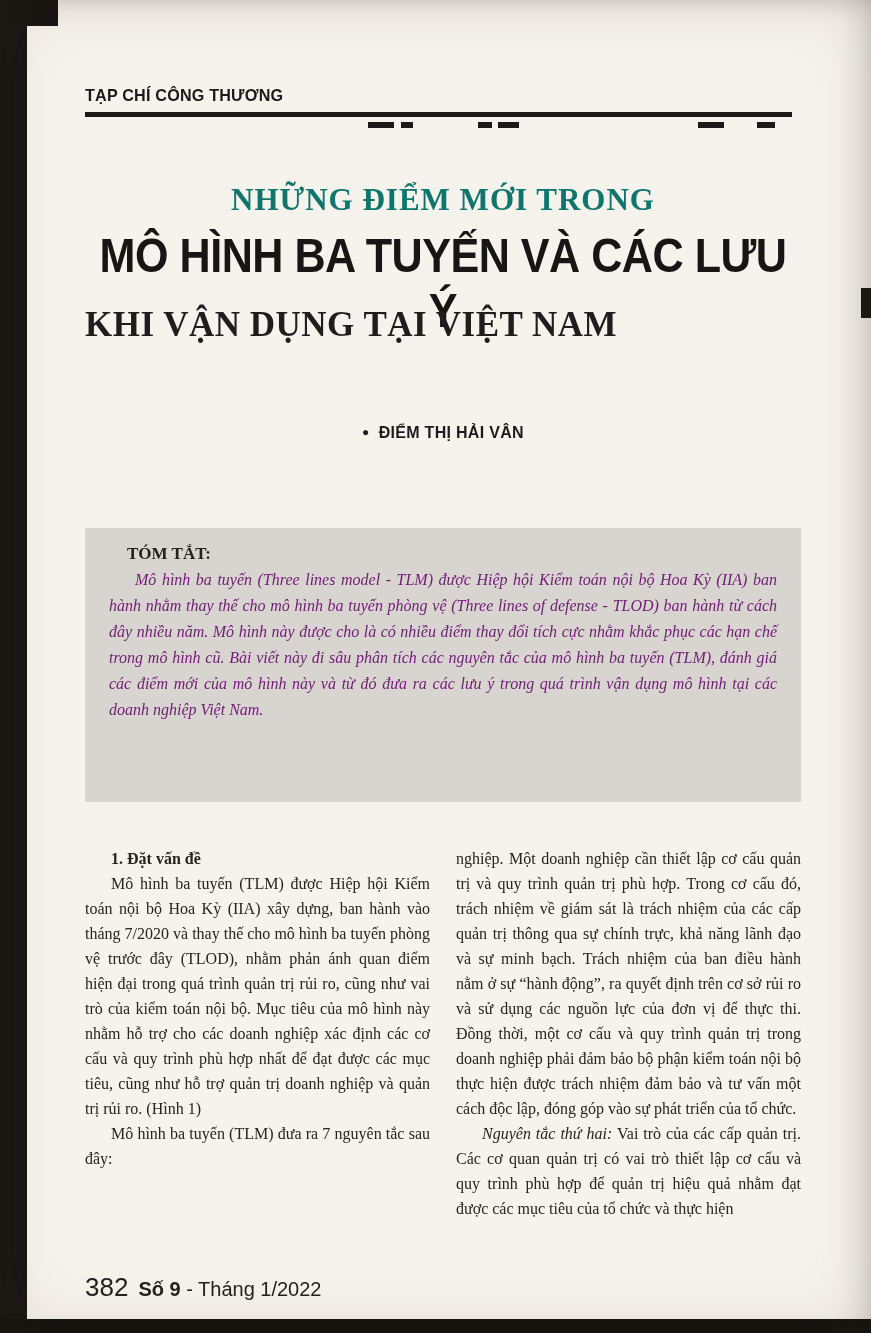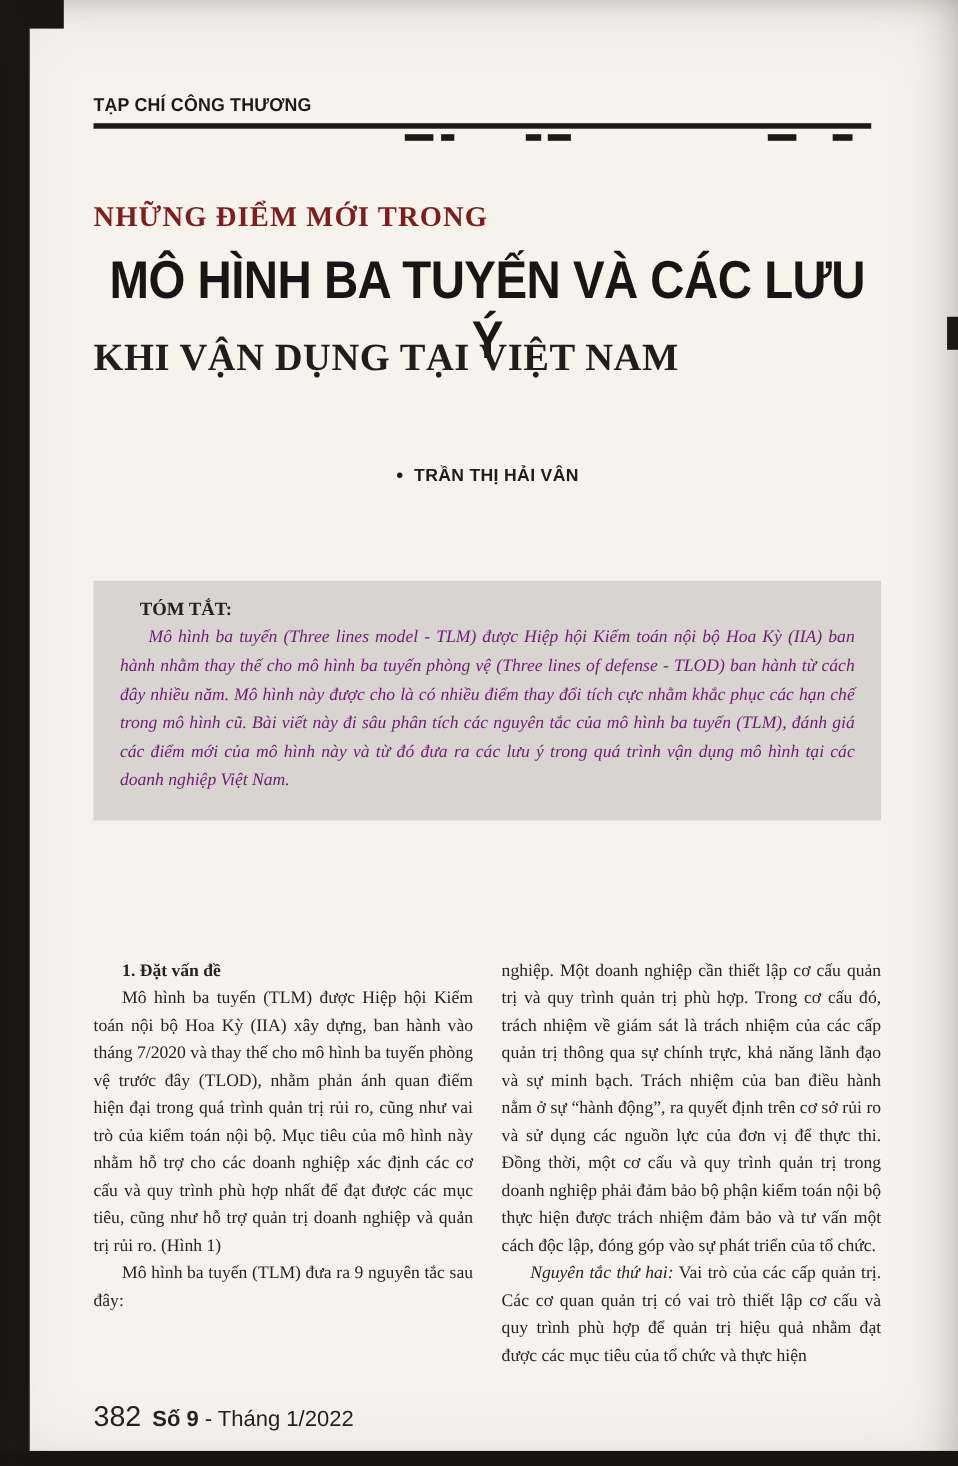--- a/index.html
+++ b/index.html
@@ -23,22 +23,22 @@
   .masthead-title {
     position:absolute; left:85px; top:86px;
     font-family:"Liberation Sans", sans-serif; font-weight:700; font-size:17px;
     letter-spacing:.2px; transform:scaleX(.95); transform-origin:left; color:#1c1a18;
   }
   .masthead-rule { position:absolute; left:85px; top:112px; width:707px; height:5px; background:#1c1a18; }
   .dash { position:absolute; top:122px; height:6px; background:#1c1a18; }
 
   
   .title-line1 {
-    position:absolute; top:182px; left:85px; width:716px; text-align:left;
-    font-size:26px; font-weight:700; letter-spacing:1px; color:#7f1d1d;
+    position:absolute; top:182px; left:85px; width:716px; text-align:center;
+    font-size:31px; font-weight:700; letter-spacing:1px; color:#0f766e;
   }
   .title-line2 {
     position:absolute; top:233px; left:85px; width:716px; text-align:center;
     font-family:"Liberation Sans", sans-serif; font-size:44px; font-weight:700;
     letter-spacing:-.5px; color:#181614; transform:scale(.98,1.1);
   }
   .title-line3 {
     position:absolute; top:305px; left:85px; width:716px; text-align:left;
     font-size:35px; font-weight:700; letter-spacing:.5px; color:#201e1c;
   }
@@ -46,30 +46,30 @@
   
   .author-line {
     position:absolute; top:424px; left:85px; width:716px; text-align:center;
     font-family:"Liberation Sans", sans-serif; font-weight:700; font-size:16px;
     letter-spacing:.3px; color:#1e1c1a;
   }
   .author-bullet { font-size:12px; vertical-align:2px; margin-right:9px; }
 
   
   .abstract-box {
-    position:absolute; left:85px; top:528px; width:716px; height:218px;
+    position:absolute; left:85px; top:528px; width:716px; height:274px;
     background:#d8d5d0; padding:16px 24px 0 24px;
   }
   .abstract-label { font-weight:700; font-size:17px; text-indent:18px; margin-bottom:3px; color:#23211e; }
   .abstract-body  { font-size:16px; line-height:26px; text-align:justify; text-indent:26px; color:#701a75;font-style:italic; }
   .abstract-keywords { font-size:16px; line-height:26px; text-indent:26px; margin-top:2px; color:#2a2825; }
   .kw-label { font-weight:700; }
 
   
-  .columns { position:absolute; left:85px; top:846px; width:716px; display:flex; gap:26px;margin-top:24px; }
+  .columns { position:absolute; left:85px; top:846px; width:716px; display:flex; gap:26px; }
   .col { width:345px; font-size:16px; line-height:25px; text-align:justify; color:#262421; }
   .col p, .col h3 { margin:0; }
   .col h3 { font-size:16px; font-weight:700; line-height:25px; }
   .indent, .col h3 { text-indent:26px; }
   .lead-bold { font-weight:700; }
   .lead-italic { font-style:italic; }
 
   
   .page-footer {
     position:absolute; left:85px; top:1272px;
@@ -99,33 +99,33 @@
     <div class="dash" style="left:757px;width:18px;"></div>
   </header>
 
   <section>
     <div class="title-line1">NHỮNG ĐIỂM MỚI TRONG</div>
     <div class="title-line2">MÔ HÌNH BA TUYẾN VÀ CÁC LƯU Ý</div>
     <div class="title-line3">KHI VẬN DỤNG TẠI VIỆT NAM</div>
   </section>
 
   <div class="author-line">
-    <span class="author-bullet">●</span><span class="author-name">TRẦN THỊ HẢI VÂN</span>
+    <span class="author-bullet">●</span><span class="author-name">ĐIỂM THỊ HẢI VÂN</span>
   </div>
 
   <section class="abstract-box">
     <p class="abstract-label">TÓM TẮT:</p>
     <p class="abstract-body">Mô hình ba tuyến (Three lines model - TLM) được Hiệp hội Kiểm toán nội bộ Hoa Kỳ (IIA) ban hành nhằm thay thế cho mô hình ba tuyến phòng vệ (Three lines of defense - TLOD) ban hành từ cách đây nhiều năm. Mô hình này được cho là có nhiều điểm thay đổi tích cực nhằm khắc phục các hạn chế trong mô hình cũ. Bài viết này đi sâu phân tích các nguyên tắc của mô hình ba tuyến (TLM), đánh giá các điểm mới của mô hình này và từ đó đưa ra các lưu ý trong quá trình vận dụng mô hình tại các doanh nghiệp Việt Nam.</p>
   </section>
 
   <section class="columns">
     <div class="col">
       <h3>1. Đặt vấn đề</h3>
       <p class="indent">Mô hình ba tuyến (TLM) được Hiệp hội Kiểm toán nội bộ Hoa Kỳ (IIA) xây dựng, ban hành vào tháng 7/2020 và thay thế cho mô hình ba tuyến phòng vệ trước đây (TLOD), nhằm phản ánh quan điểm hiện đại trong quá trình quản trị rủi ro, cũng như vai trò của kiểm toán nội bộ. Mục tiêu của mô hình này nhằm hỗ trợ cho các doanh nghiệp xác định các cơ cấu và quy trình phù hợp nhất để đạt được các mục tiêu, cũng như hỗ trợ quản trị doanh nghiệp và quản trị rủi ro. (Hình 1)</p>
-      <p class="indent">Mô hình ba tuyến (TLM) đưa ra 9 nguyên tắc sau đây:</p>
+      <p class="indent">Mô hình ba tuyến (TLM) đưa ra 7 nguyên tắc sau đây:</p>
     </div>
     <div class="col">
       <p>nghiệp. Một doanh nghiệp cần thiết lập cơ cấu quản trị và quy trình quản trị phù hợp. Trong cơ cấu đó, trách nhiệm về giám sát là trách nhiệm của các cấp quản trị thông qua sự chính trực, khả năng lãnh đạo và sự minh bạch. Trách nhiệm của ban điều hành nằm ở sự “hành động”, ra quyết định trên cơ sở rủi ro và sử dụng các nguồn lực của đơn vị để thực thi. Đồng thời, một cơ cấu và quy trình quản trị trong doanh nghiệp phải đảm bảo bộ phận kiểm toán nội bộ thực hiện được trách nhiệm đảm bảo và tư vấn một cách độc lập, đóng góp vào sự phát triển của tổ chức.</p>
       <p class="indent"><span class="lead-italic">Nguyên tắc thứ hai:</span><span> Vai trò của các cấp quản trị. Các cơ quan quản trị có vai trò thiết lập cơ cấu và quy trình phù hợp để quản trị hiệu quả nhằm đạt được các mục tiêu của tổ chức và thực hiện</span></p>
     </div>
   </section>
 
   <footer class="page-footer">
     <span class="page-num">382</span><span class="issue">Số 9</span><span class="date"> - Tháng 1/2022</span>
   </footer>

